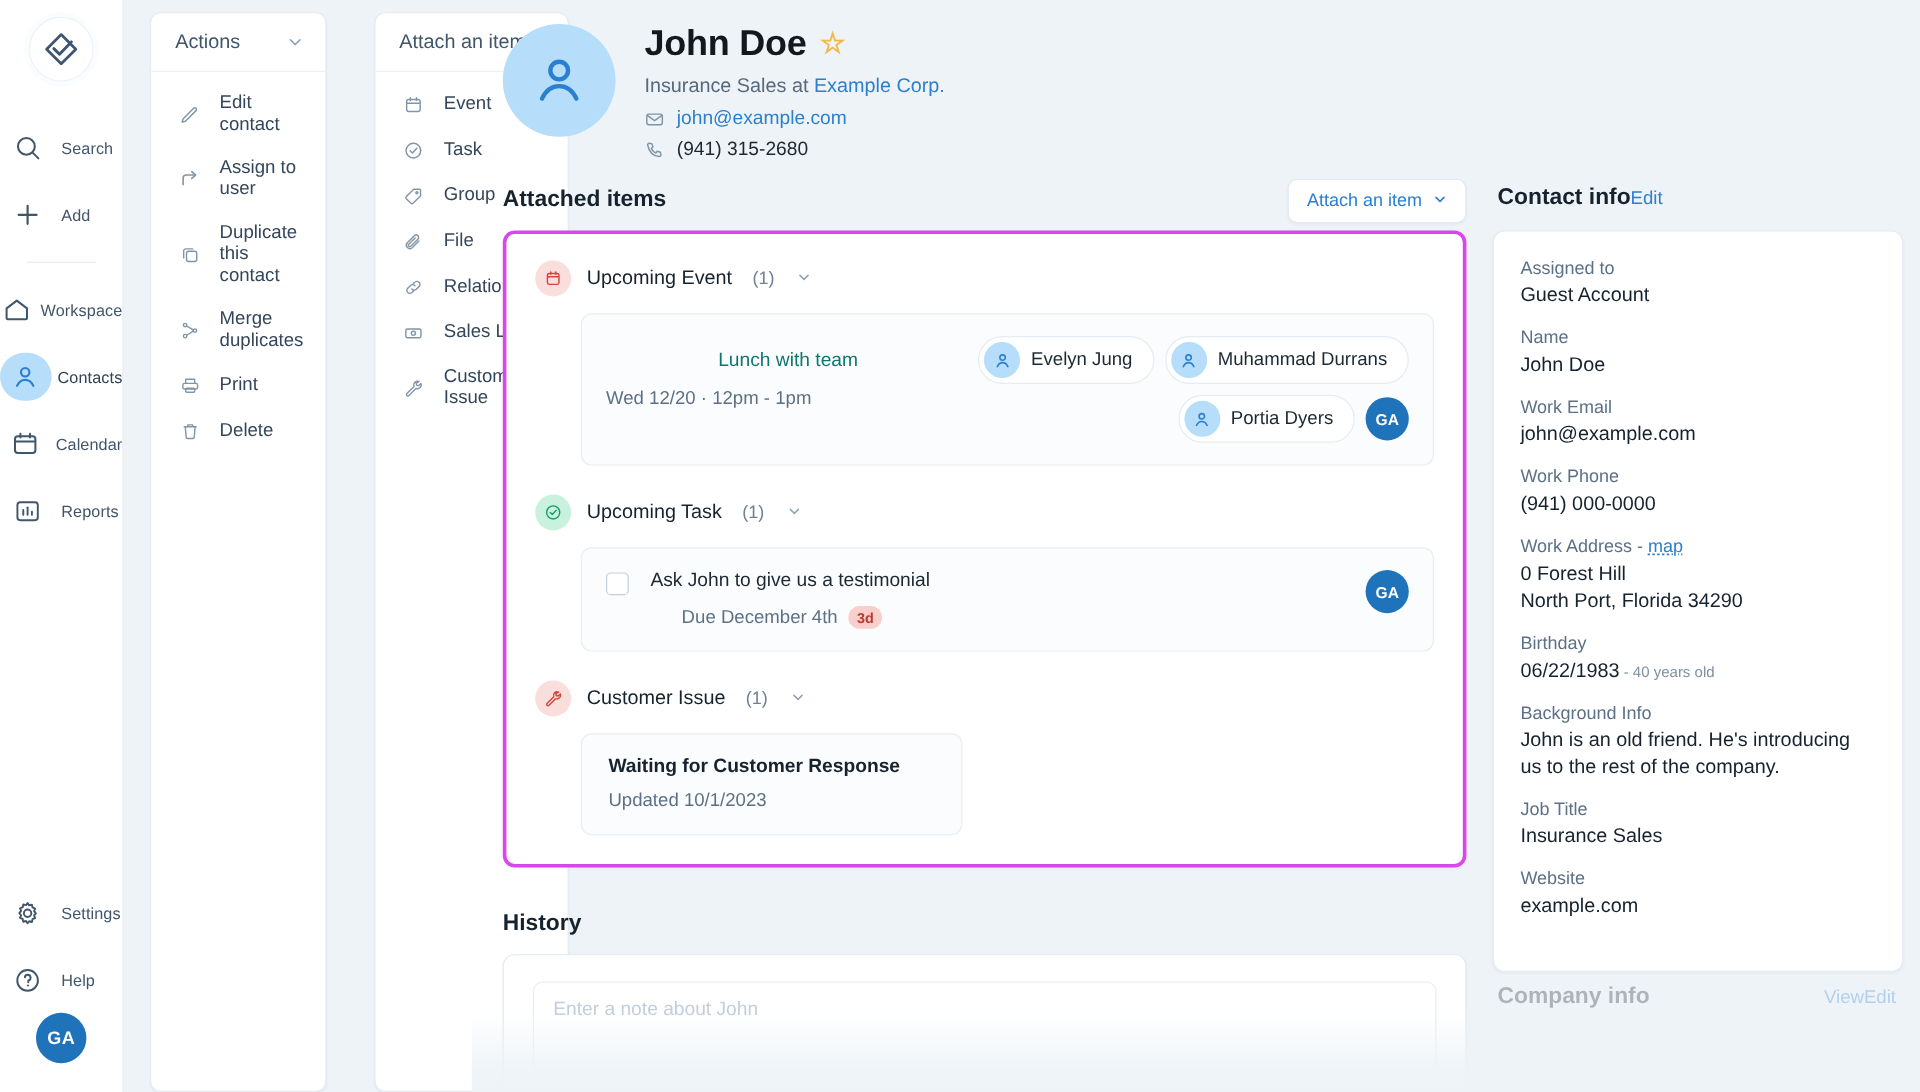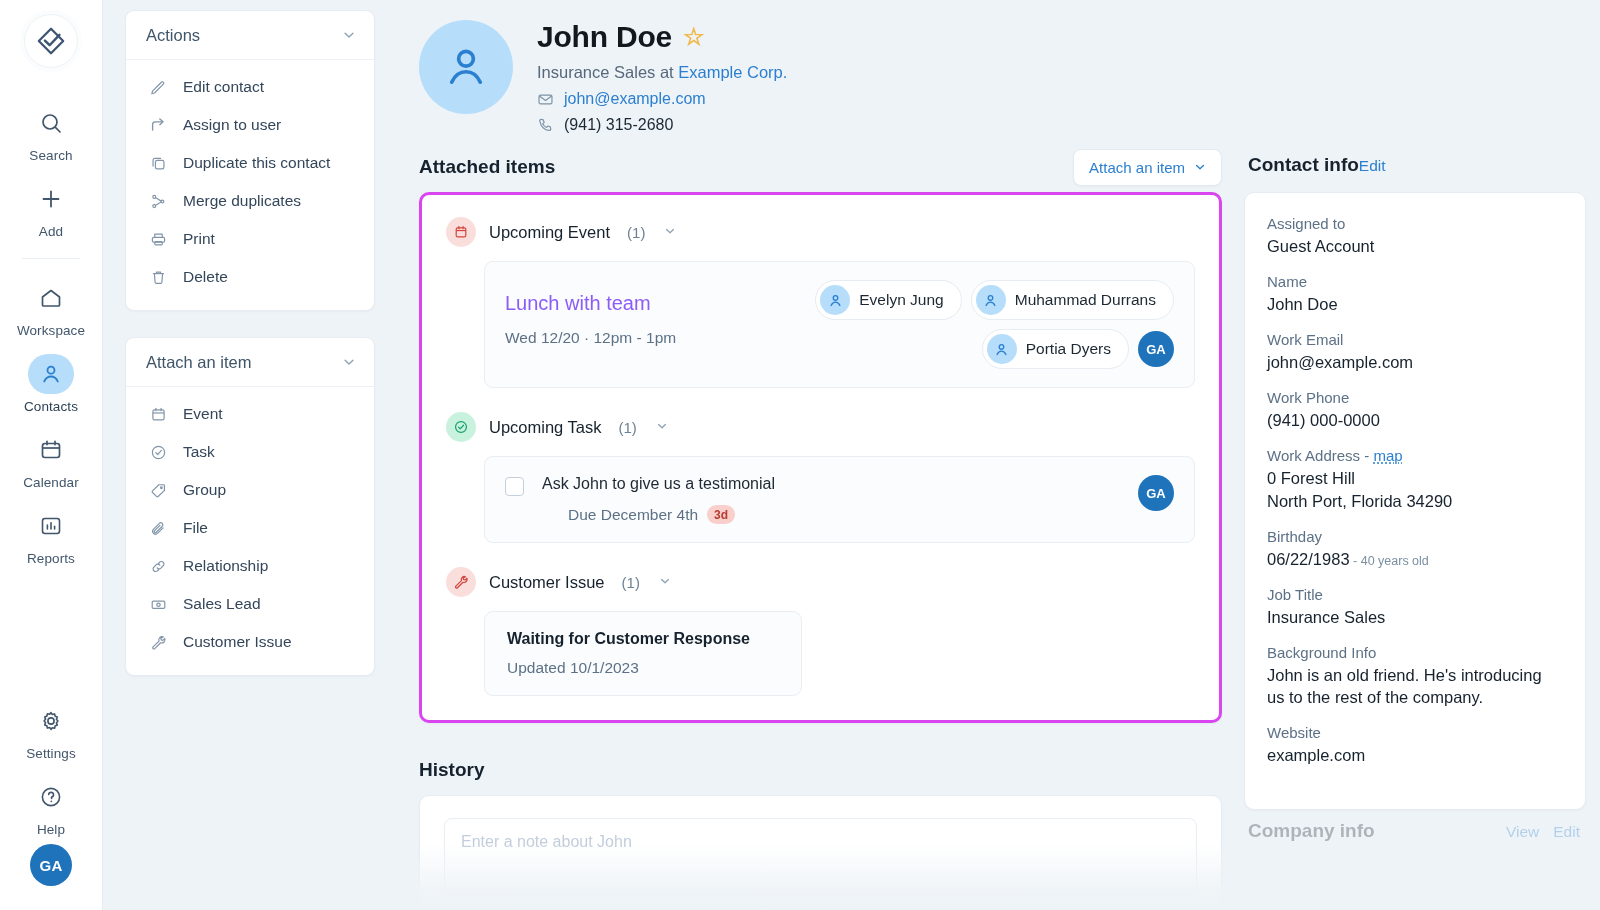--- a/index.html
+++ b/index.html
@@ -21,21 +21,21 @@
     position: relative;
   }
   .logo {
     width: 54px; height: 54px; border-radius: 50%;
     background: #fff; border: 1px solid #eef2f6;
     display: flex; align-items: center; justify-content: center;
     box-shadow: 0 0 0 4px #fbfcfd;
     margin-bottom: 26px;
   }
   .rail-item {
-    width: 100%; display: flex; flex-direction: column;
+    width: 100%; display: flex; flex-direction: row;
     align-items: center; gap: 5px; padding: 9px 0 7px;
     cursor: pointer; text-decoration: none;
   }
   .rail-icon-wrap {
     width: 46px; height: 40px; border-radius: 20px;
     display: flex; align-items: center; justify-content: center;
   }
   .rail-item.active .rail-icon-wrap { background: #b6ddfa; }
   .rail-label {
     font-size: 13.5px; color: #41566b; letter-spacing: .1px;
@@ -48,21 +48,21 @@
     background: #1e73bb; color: #fff;
     display: flex; align-items: center; justify-content: center;
     font-size: 15px; font-weight: 700; letter-spacing: .3px;
     margin-bottom: 24px;
   }
 
   
   .col2 {
     width: 290px; flex: 0 0 290px;
     padding: 10px 18px 0 22px;
-    display: flex; flex-direction: column; gap: 26px;
+    display: flex; flex-direction: row; gap: 40px;
     background: #eef3f7;
   }
   .card {
     background: #fff; border: 1px solid #e6ecf2;
     border-radius: 9px;
     box-shadow: 0 1px 2px rgba(35,60,90,.04);
   }
   .card-head {
     display: flex; align-items: center; justify-content: space-between;
     padding: 15px 18px 14px 20px;
@@ -152,21 +152,21 @@
   .grp-count { font-size: 15px; color: #6d8296; margin-left: 4px; }
   .grp-chev { color: #8fa3b6; font-size: 12px; margin-left: 6px; cursor: pointer; }
 
   .item {
     border: 1px solid #e9eef3; border-radius: 9px;
     background: #fbfcfd; margin-left: 38px;
     padding: 18px 20px;
   }
   .event-row { display: flex; align-items: flex-start; gap: 20px; }
   .event-left { padding-top: 12px; min-width: 210px; }
-  .event-title { font-size: 20px; color: #8b5cf6; }
+  .event-title { font-size: 16px; color: #0f766e; text-align: right; }
   .event-when { font-size: 15.5px; color: #5c7186; margin-top: 14px; }
   .event-right {
     flex: 1 1 auto; display: flex; flex-wrap: wrap; gap: 9px;
     justify-content: flex-end; align-items: center;
   }
   .chip {
     display: flex; align-items: center; gap: 9px;
     background: #fff; border: 1px solid #e6ecf2; border-radius: 22px;
     padding: 4px 17px 4px 4px; cursor: pointer;
   }
@@ -240,21 +240,21 @@
     background: #fff;
   }
   .note-input::placeholder { color: #c2cedb; }
 
   
   .company-row {
     display: flex; align-items: baseline; justify-content: space-between;
     padding: 10px 6px 0 4px; opacity: .30;
   }
   .company-title { font-size: 19px; color: #16222e; }
-  .company-actions { display: flex; gap: 14px; }
+  .company-actions { display: flex; }
 
   .fade-bottom {
     position: absolute; left: 0; right: 0; bottom: 0; height: 66px;
     background: linear-gradient(to bottom, rgba(238,243,247,0) 0%, rgba(238,243,247,.92) 72%, #eef3f7 100%);
     pointer-events: none;
   }
 </style>
 </head>
 <body>
 
@@ -720,26 +720,26 @@
           <div class="fld">
             <div class="fld-lbl"><span>Work Address - </span><span class="map-lnk">map</span></div>
             <div class="fld-val" style="white-space:pre-line">0 Forest Hill
 North Port, Florida 34290</div>
           </div>
           <div class="fld">
             <div class="fld-lbl">Birthday</div>
             <div class="fld-val"><span>06/22/1983</span><span class="fld-note"> - 40 years old</span></div>
           </div>
           <div class="fld">
+            <div class="fld-lbl">Background Info</div>
+            <div class="fld-val">John is an old friend. He's introducing us to the rest of the company.</div>
+          </div>
+          <div class="fld">
             <div class="fld-lbl">Job Title</div>
             <div class="fld-val">Insurance Sales</div>
-          </div>
-          <div class="fld">
-            <div class="fld-lbl">Background Info</div>
-            <div class="fld-val">John is an old friend. He's introducing us to the rest of the company.</div>
           </div>
           <div class="fld">
             <div class="fld-lbl">Website</div>
             <div class="fld-val">example.com</div>
           </div>
         </section>
 
         <div class="company-row">
           <h2 class="company-title">Company info</h2>
           <div class="company-actions">

